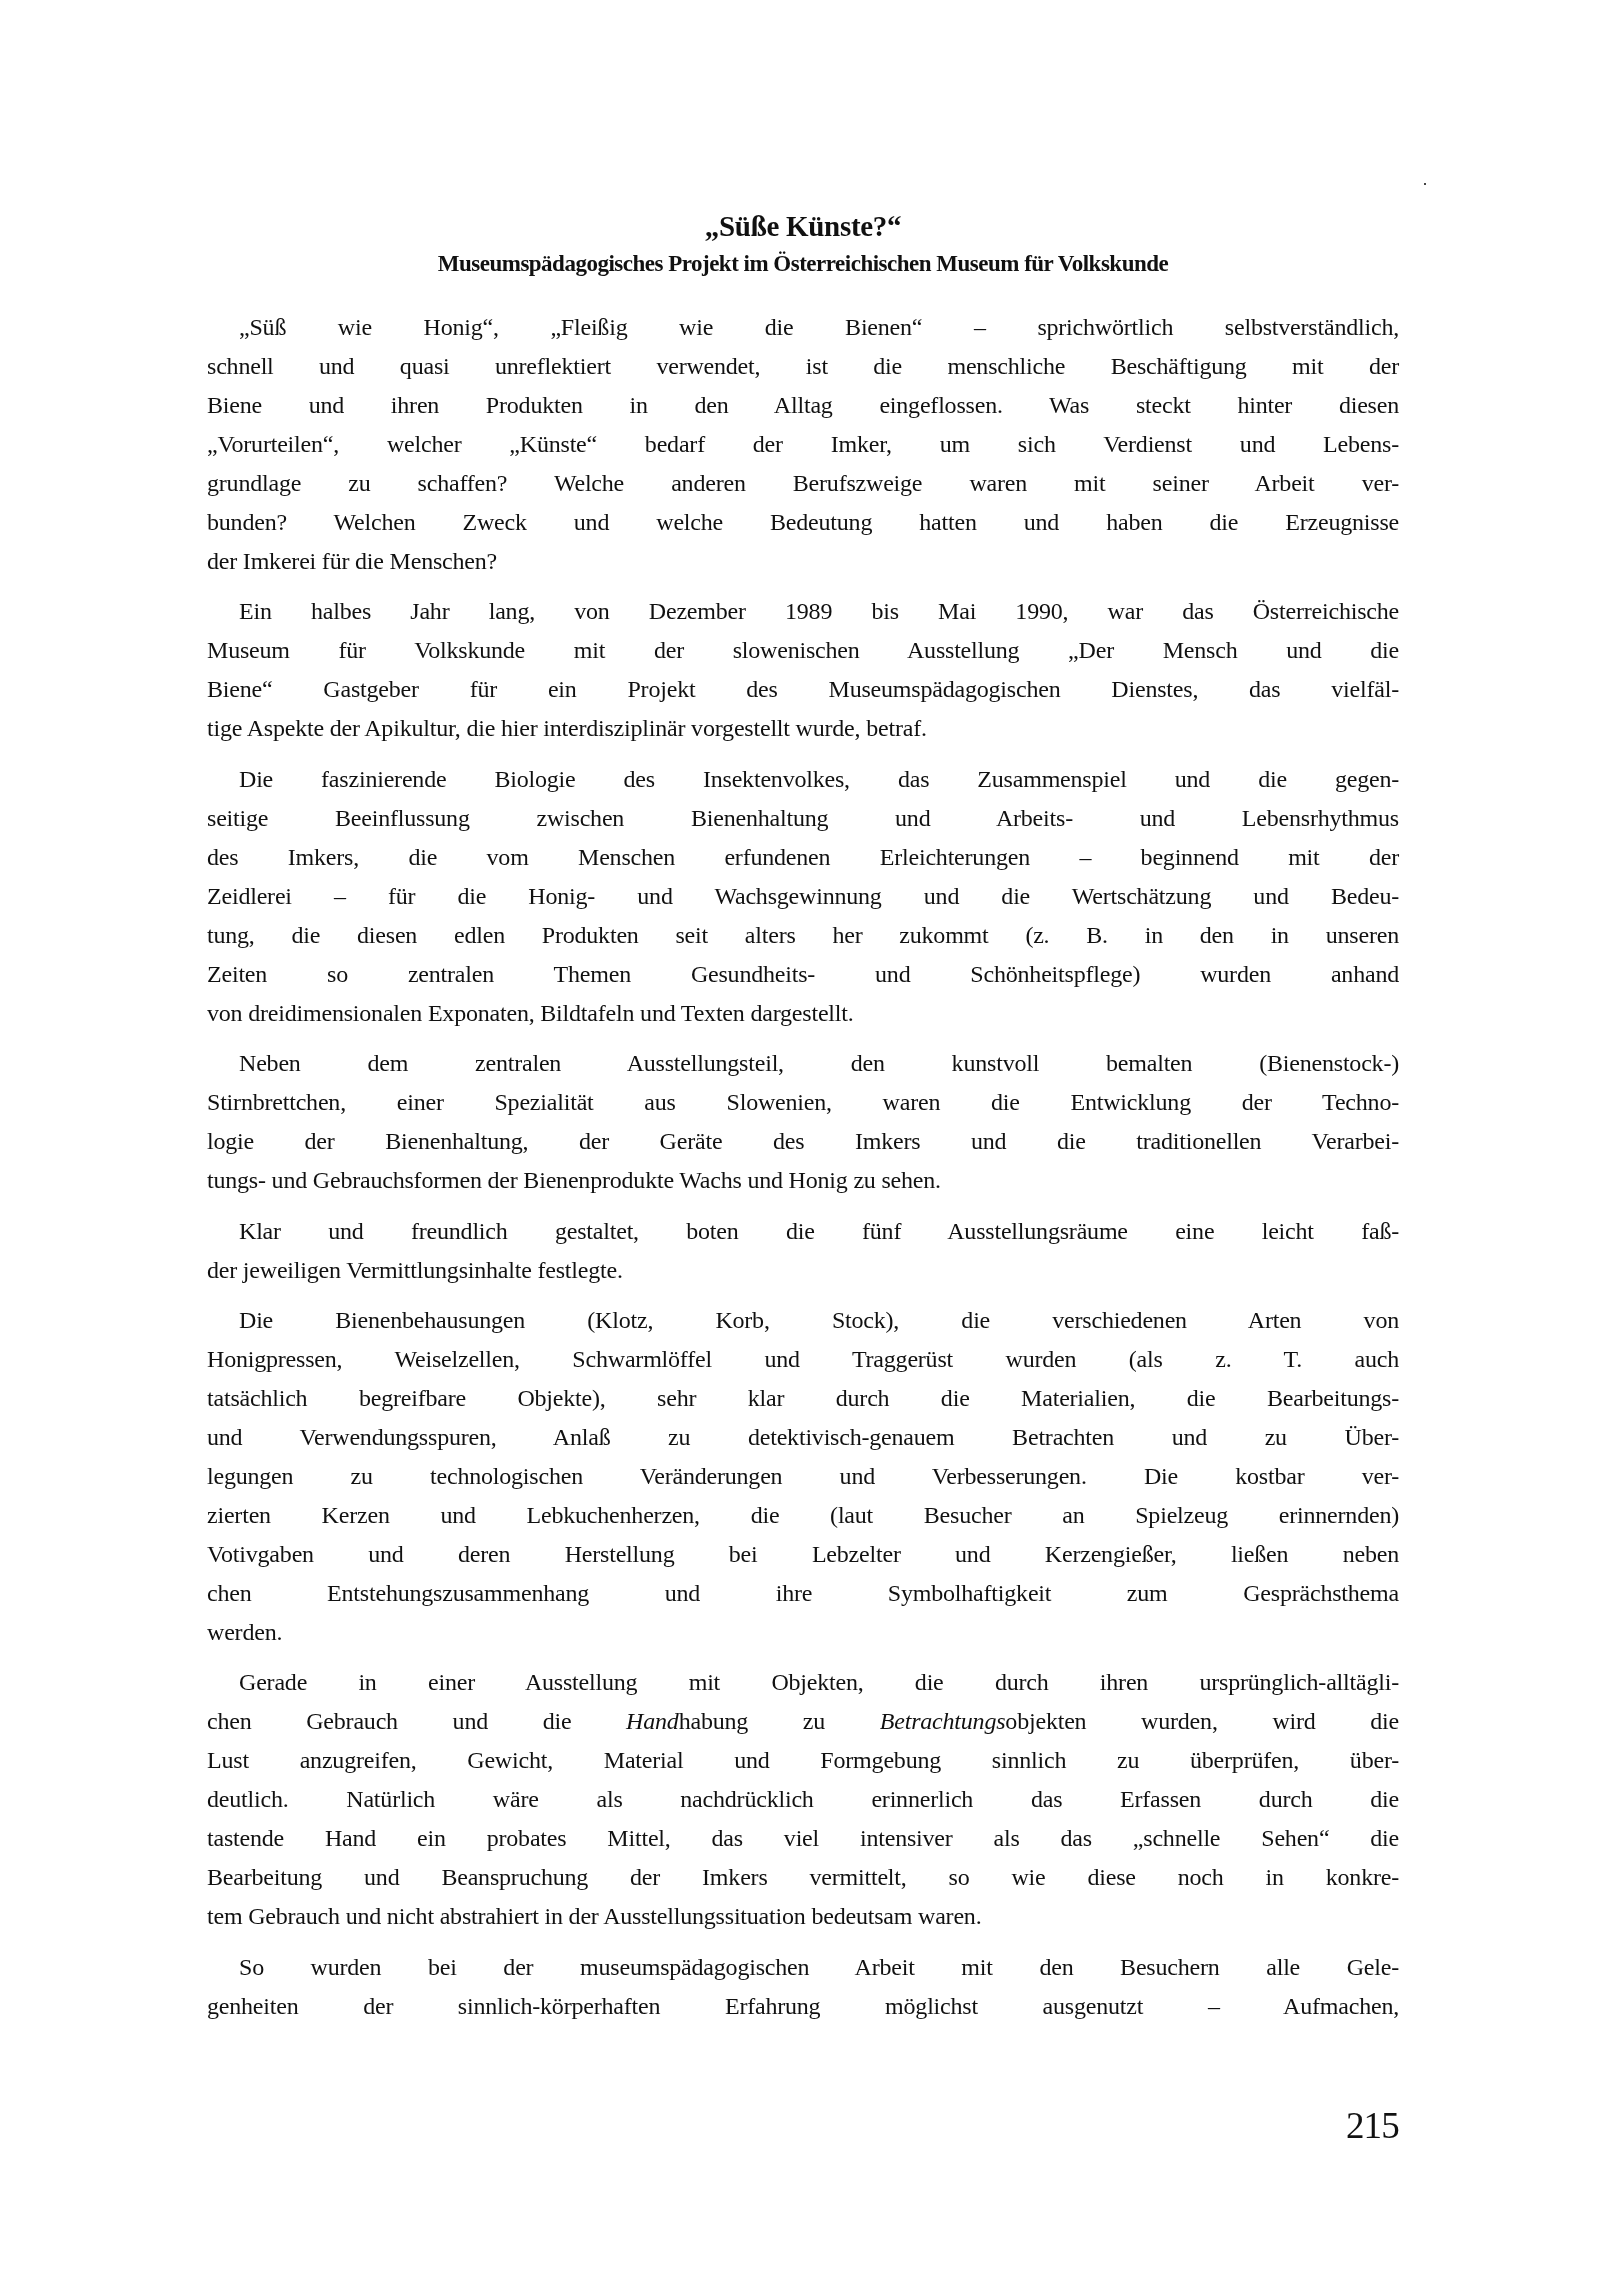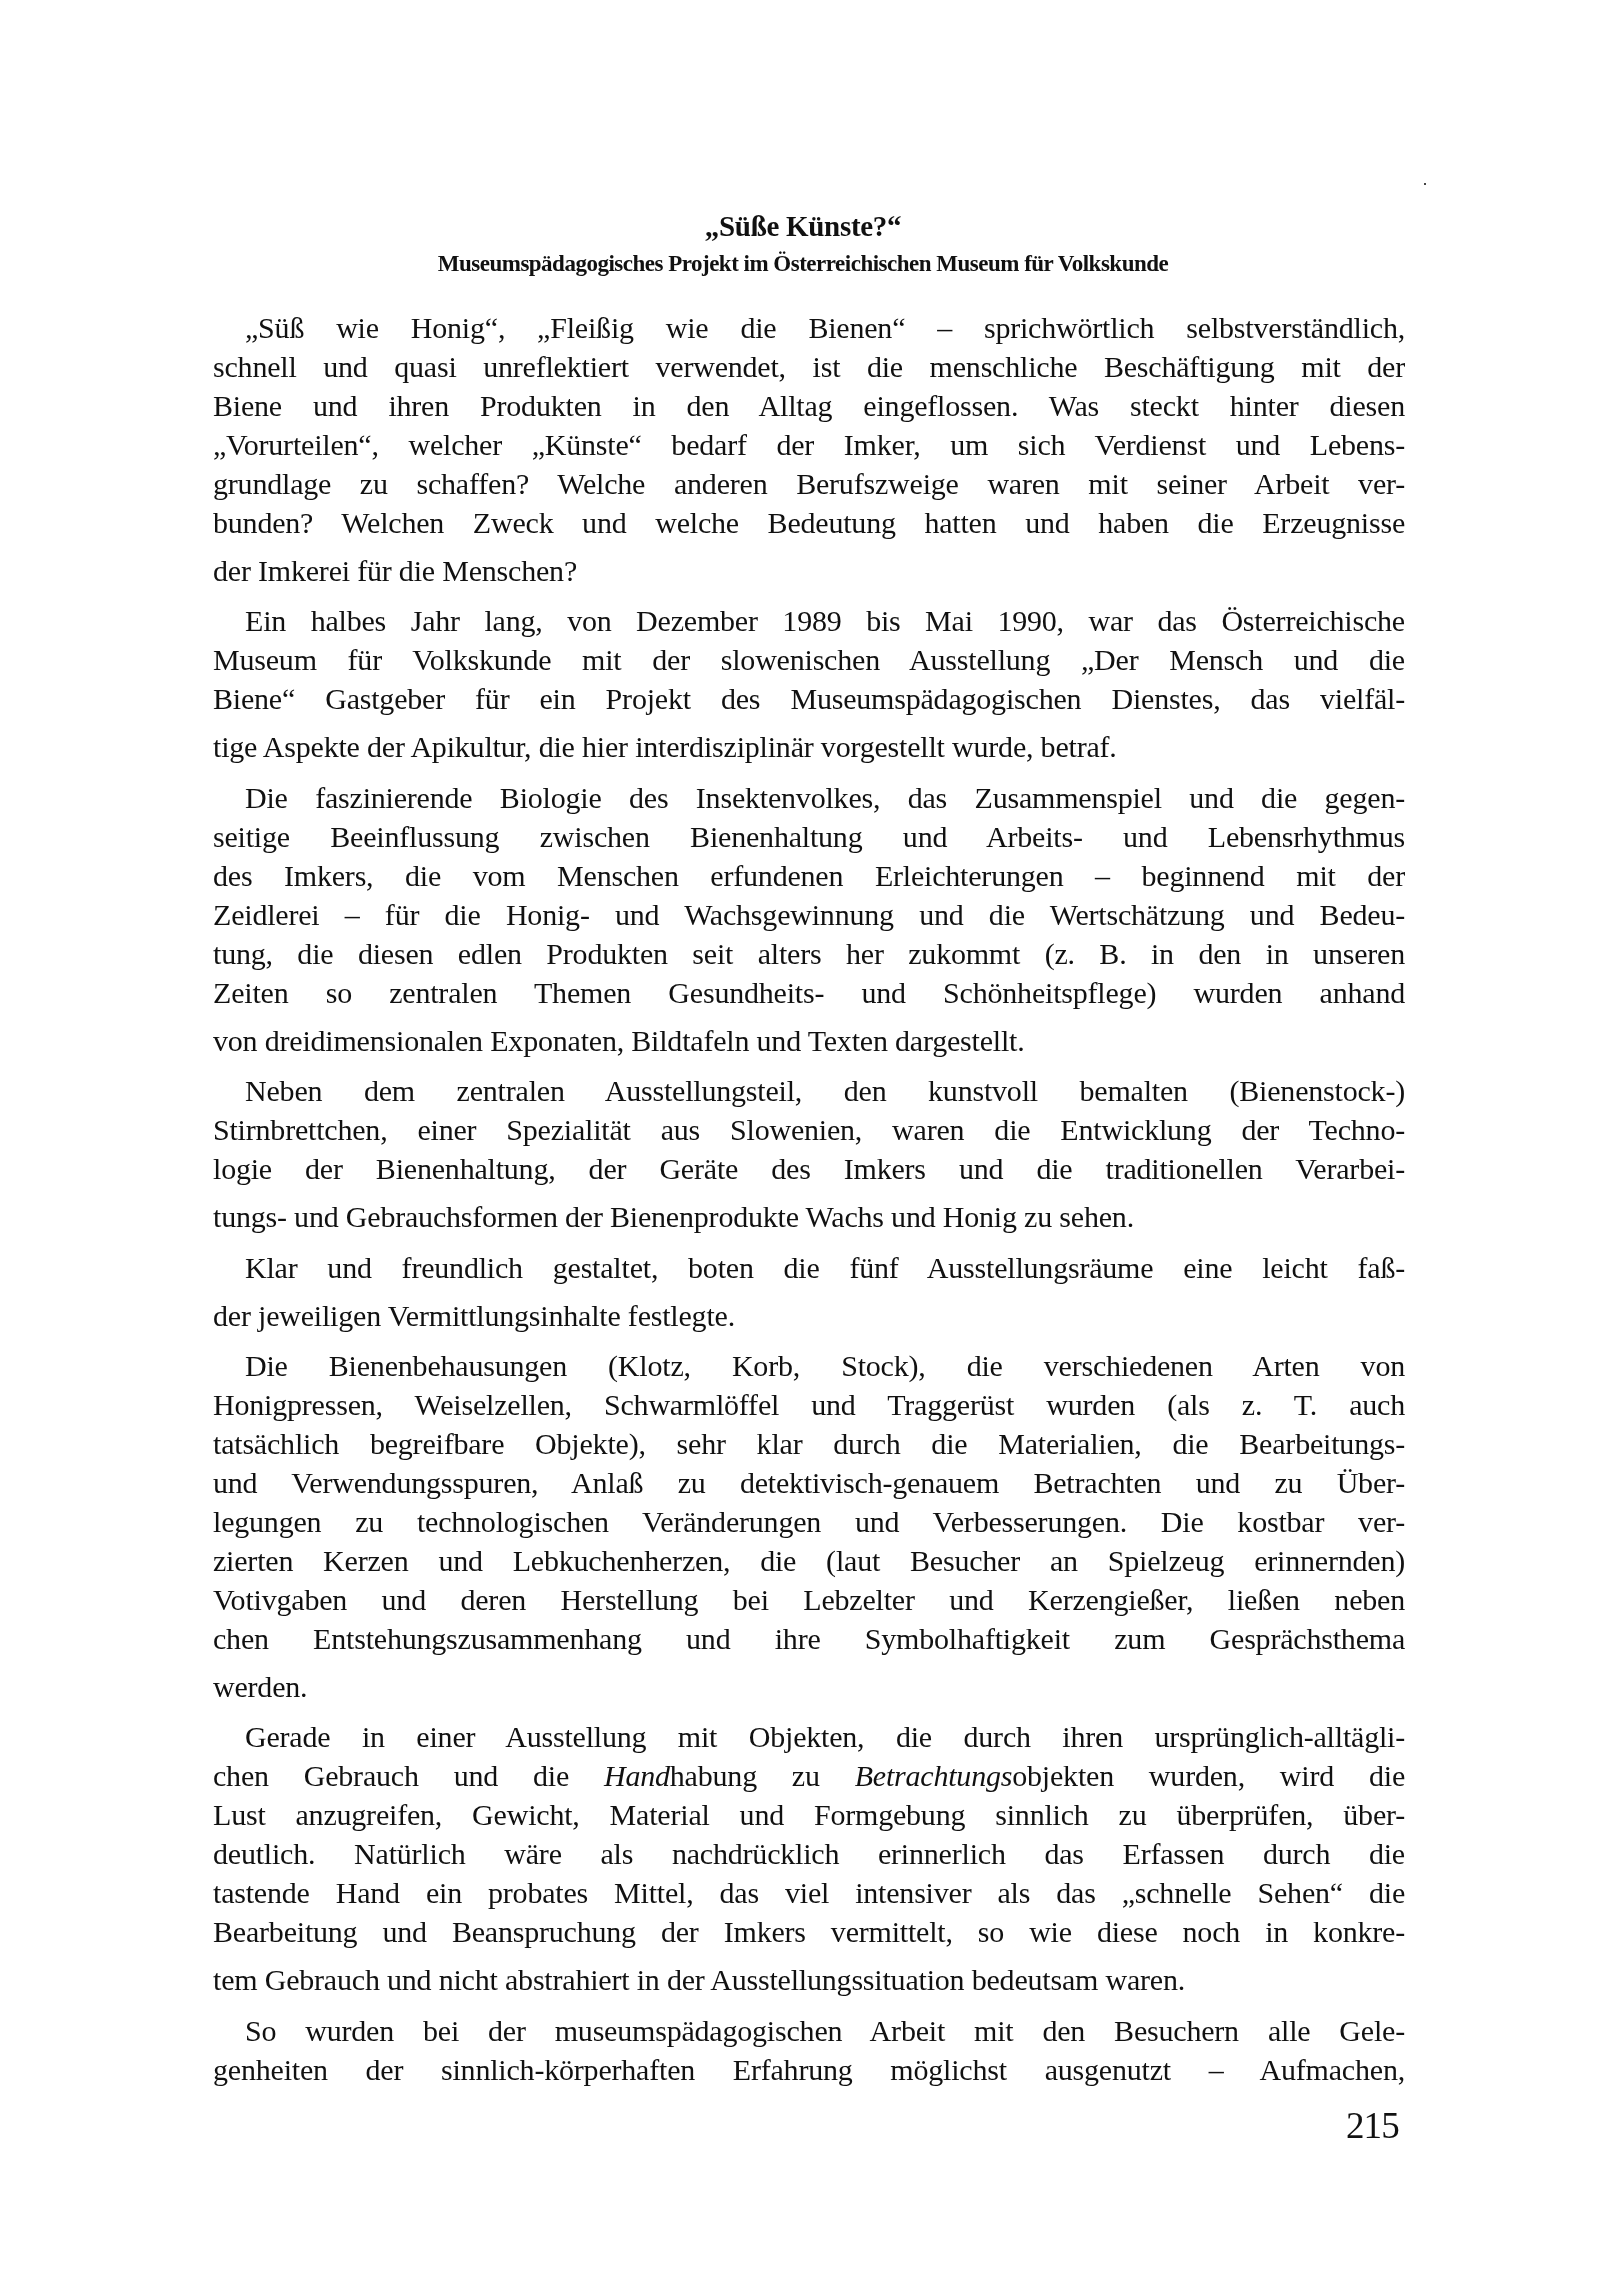--- a/index.html
+++ b/index.html
@@ -7,28 +7,28 @@
   .page {
     position: absolute; left: 0; top: 0; width: 1372px; height: 2295px;
     font-family: "Liberation Serif", "DejaVu Serif", serif;
     color: #111111;
   }
   .speck { position: absolute; left: 1424px; top: 183px; width: 2.4px; height: 2.4px; background: #444; }
   .title-block { position: absolute; left: 207px; top: 208px; width: 1192px; text-align: center; }
   .title { font-weight: bold; font-size: 29px; line-height: 37px; letter-spacing: -0.3px; }
   .subtitle { font-weight: bold; font-size: 23px; line-height: 37px; letter-spacing: -0.5px; white-space: nowrap; }
   .body-text {
-    position: absolute; left: 213px; top: 308px; width: 1192px;
-    font-size: 30px; line-height: 39px; text-align: justify;
+    position: absolute; left: 207px; top: 308px; width: 1192px;
+    font-size: 24px; line-height: 39px; text-align: justify;
     letter-spacing: -0.2px;
   }
   .para { margin: 0 0 11.4px 0; text-indent: 32px; hyphens: manual; }
   .line { display: block; text-align: justify; text-align-last: justify; text-indent: 0; white-space: nowrap; }
   .line.first { padding-left: 32px; }
-  .line.last { text-align-last: left; margin-top: 9px; }
+  .line.last { text-align-last: left; }
   em { }
   .page-number { position: absolute; left: 1330px; top: 2104px; width: 69px; text-align: right; font-size: 37px; letter-spacing: -0.8px; }
 </style>
 </head>
 <body>
 
 <div class="page">
   <div class="speck"></div>
 
   <div class="title-block">

